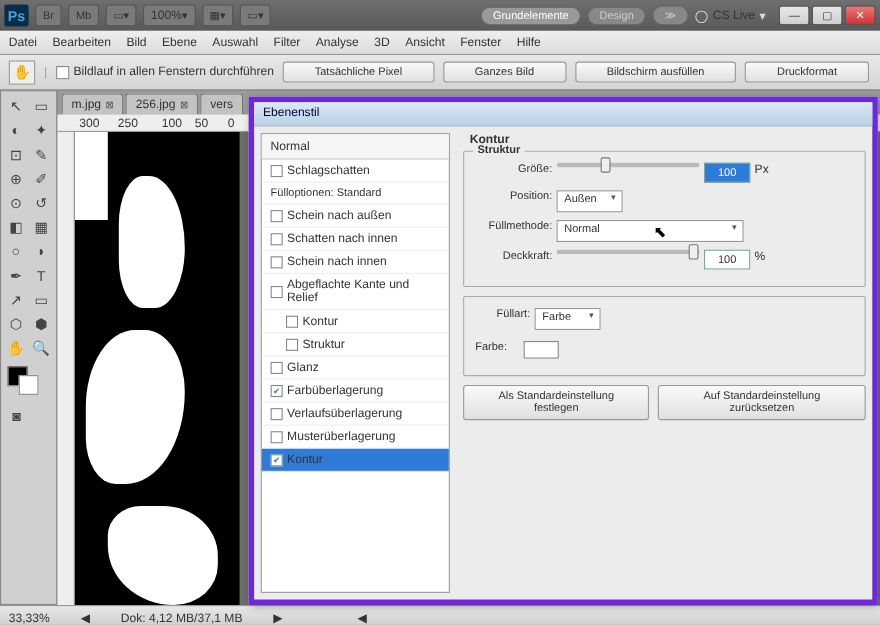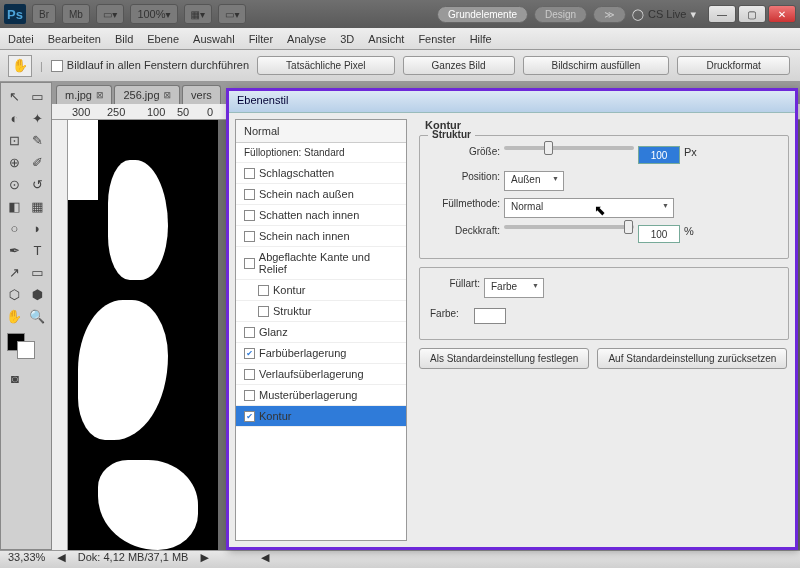--- a/index.html
+++ b/index.html
@@ -28,22 +28,22 @@
 .canvas-area{flex:1;background:#6d6d6d;position:relative;overflow:hidden}
 .tabs{height:22px;background:#9a9a9a;display:flex;align-items:flex-end;padding-left:4px;gap:2px}
 .tab{background:#c3c3c3;border:1px solid #777;border-bottom:none;padding:3px 8px;font-size:10px;display:flex;align-items:center;gap:4px;border-radius:3px 3px 0 0}
 .tab .x{font-size:9px;color:#555}
 .ruler-h{height:16px;background:#eee;border-bottom:1px solid #999;position:relative;font-size:8px;color:#555}
 .ruler-h span{position:absolute;top:2px}
 .canvas{position:absolute;top:38px;left:16px;width:150px;height:430px;background:#fff}
 .canvas-img{width:100%;height:100%;background:#000;position:relative;overflow:hidden}
 .canvas-img .wh{position:absolute;background:#fff}
 .ruler-v{width:16px;background:#eee;border-right:1px solid #999;position:absolute;top:38px;left:0;bottom:0}
-.statusbar{position:absolute;bottom:0;left:0;right:0;height:18px;background:linear-gradient(#e8e8e8,#d0d0d0);border-top:1px solid #999;display:flex;align-items:flex-start;padding:0 8px;gap:12px;font-size:10px}
-.dialog{position:absolute;top:88px;left:226px;width:572px;height:462px;background:#ececec;border:3px solid #6d28d9;box-shadow:2px 2px 8px rgba(0,0,0,0.3)}
+.statusbar{position:absolute;bottom:0;left:0;right:0;height:18px;background:linear-gradient(#e8e8e8,#d0d0d0);border-top:1px solid #999;display:flex;align-items:flex-end;padding:0 8px;gap:28px;font-size:10px}
+.dialog{position:absolute;top:88px;left:226px;width:572px;height:462px;background:#ececec;border:5px solid #6d28d9;box-shadow:2px 2px 8px rgba(0,0,0,0.3)}
 .dlg-title{height:22px;background:linear-gradient(#dce8f5,#b8d0e8);padding:3px 8px;font-size:11px;color:#003;border-bottom:1px solid #9bb}
 .dlg-body{display:flex;height:calc(100% - 22px)}
 .style-list{width:172px;border:1px solid #999;margin:6px;background:#fff;display:flex;flex-direction:column}
 .style-hdr{padding:5px 8px;border-bottom:1px solid #ccc;background:#f5f5f5}
 .style-item{padding:4px 8px;border-bottom:1px solid #eee;display:flex;align-items:center;gap:4px;font-size:10px}
 .style-item.sub{padding-left:22px}
 .style-item.sel{background:#2f7bd9;color:#fff}
 .style-item.sel .chk2{background:#fff}
 .chk2{width:11px;height:11px;border:1px solid #888;background:#fff;display:inline-flex;align-items:center;justify-content:center;font-size:8px;color:#2f7bd9}
 .right-panel{flex:1;padding:6px;position:relative}
@@ -203,25 +203,25 @@
   <span>Dok: 4,12 MB/37,1 MB</span>
   <span>▶</span>
   <span style="margin-left:40px">◀</span>
 </div>
 
 <div class="dialog">
   <div class="dlg-title">Ebenenstil</div>
   <div class="dlg-body">
     <div class="style-list">
       <div class="style-hdr">Normal</div>
+      <div class="style-item">
+          <span class="chk2"></span>
+          <span>Schlagschatten</span>
+        </div>
       <div class="style-item">Fülloptionen: Standard</div>
-      <div class="style-item">
-          <span class="chk2"></span>
-          <span>Schlagschatten</span>
-        </div>
       <div class="style-item">
           <span class="chk2"></span>
           <span>Schein nach außen</span>
         </div>
       <div class="style-item">
           <span class="chk2"></span>
           <span>Schatten nach innen</span>
         </div>
       <div class="style-item">
           <span class="chk2"></span>

